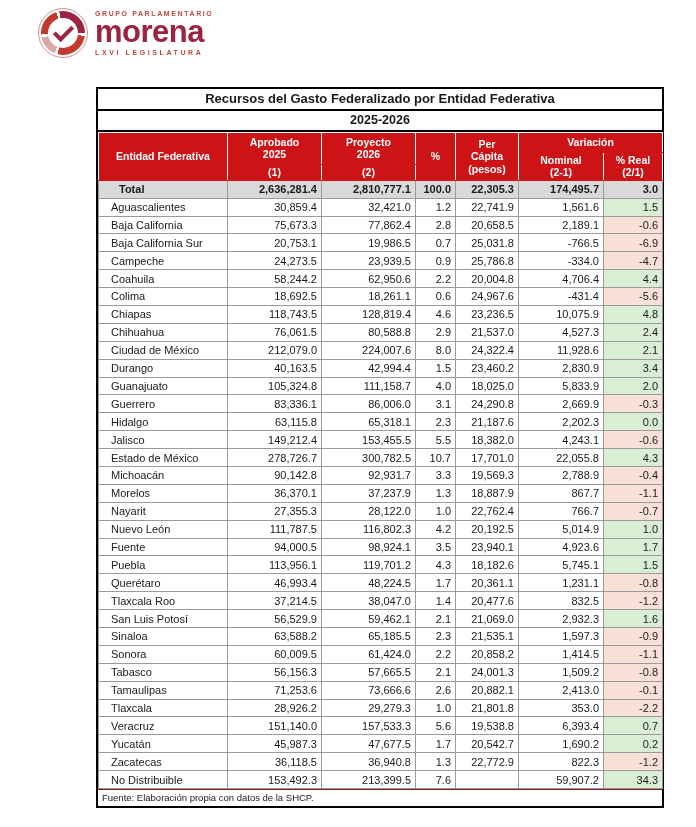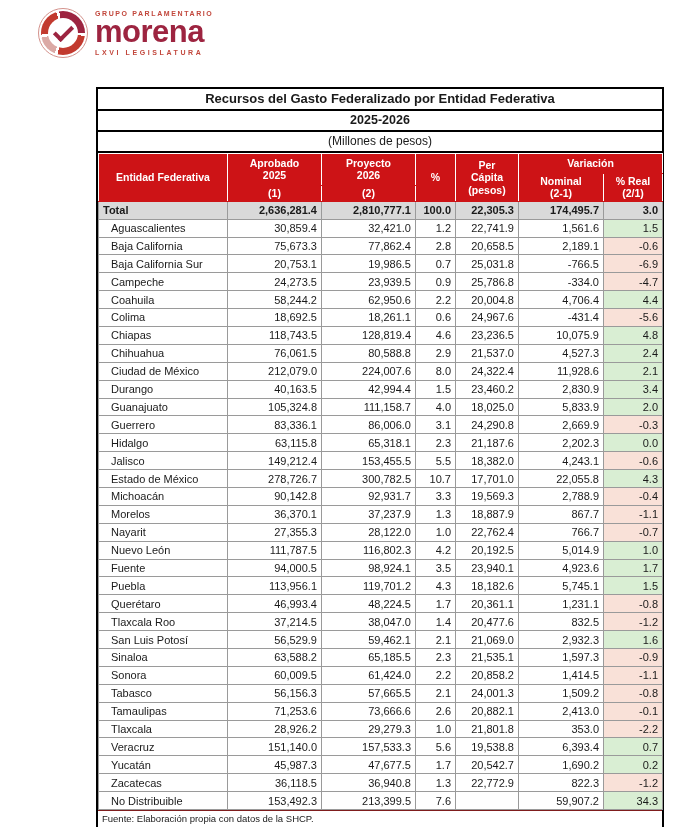--- a/index.html
+++ b/index.html
@@ -37,21 +37,21 @@
   thead th{background:var(--header-bg);color:#fff;font-weight:bold;font-size:10.5px;
            line-height:1.18;border:1px solid #fff;border-bottom-color:var(--header-bg);
            padding:1px 2px;vertical-align:middle;white-space:pre-line;text-align:center;}
   thead tr.h1 th{height:17px;}
   thead tr.h3 th{height:13px;}
   tbody td{font-size:11px;border:1px solid #9a9a9a;padding:1px 4px;height:14.9px;
            line-height:1.1;vertical-align:middle;overflow:hidden;white-space:nowrap;}
   td.num{text-align:right;}
   td.col-name{text-align:left;padding-left:12px;}
   tr[data-name="total-row"] td{background:var(--total-bg);font-weight:bold;}
-  tr[data-name="total-row"] td.col-name{padding-left:4px;}
+  tr[data-name="total-row"] td.col-name{padding-left:20px;}
   td.pos{background:var(--positive-bg);}
   td.neg{background:var(--negative-bg);}
 
   #source-row{border-top:1px solid #7f1d1d;font-size:9.5px;padding:2px 4px 3px;text-align:left;}
 </style>
 </head>
 <body>
 
 <div id="page" data-name="page">
 
@@ -65,21 +65,20 @@
     <div class="logo-text" data-name="logo-text">
       <span class="logo-top" data-name="logo-group-text">GRUPO PARLAMENTARIO</span>
       <span class="logo-brand" data-name="logo-brand-text">morena</span>
       <span class="logo-bottom" data-name="logo-legislature-text">LXVI LEGISLATURA</span>
     </div>
   </div>
 
   <div id="report" data-name="report-box">
     <div class="title-row" id="report-title" data-name="report-title">Recursos del Gasto Federalizado por Entidad Federativa</div>
     <div class="title-row" id="report-subtitle" data-name="report-subtitle">2025-2026</div>
-    <div class="title-row" id="report-units" data-name="report-units">(Millones de pesos)</div>
 
     <table data-name="federal-spending-table">
       <colgroup>
         <col style="width:129px">
           <col style="width:94px">
           <col style="width:94px">
         <col style="width:40px">
           <col style="width:63px">
           <col style="width:85px">
           <col style="width:59px">

